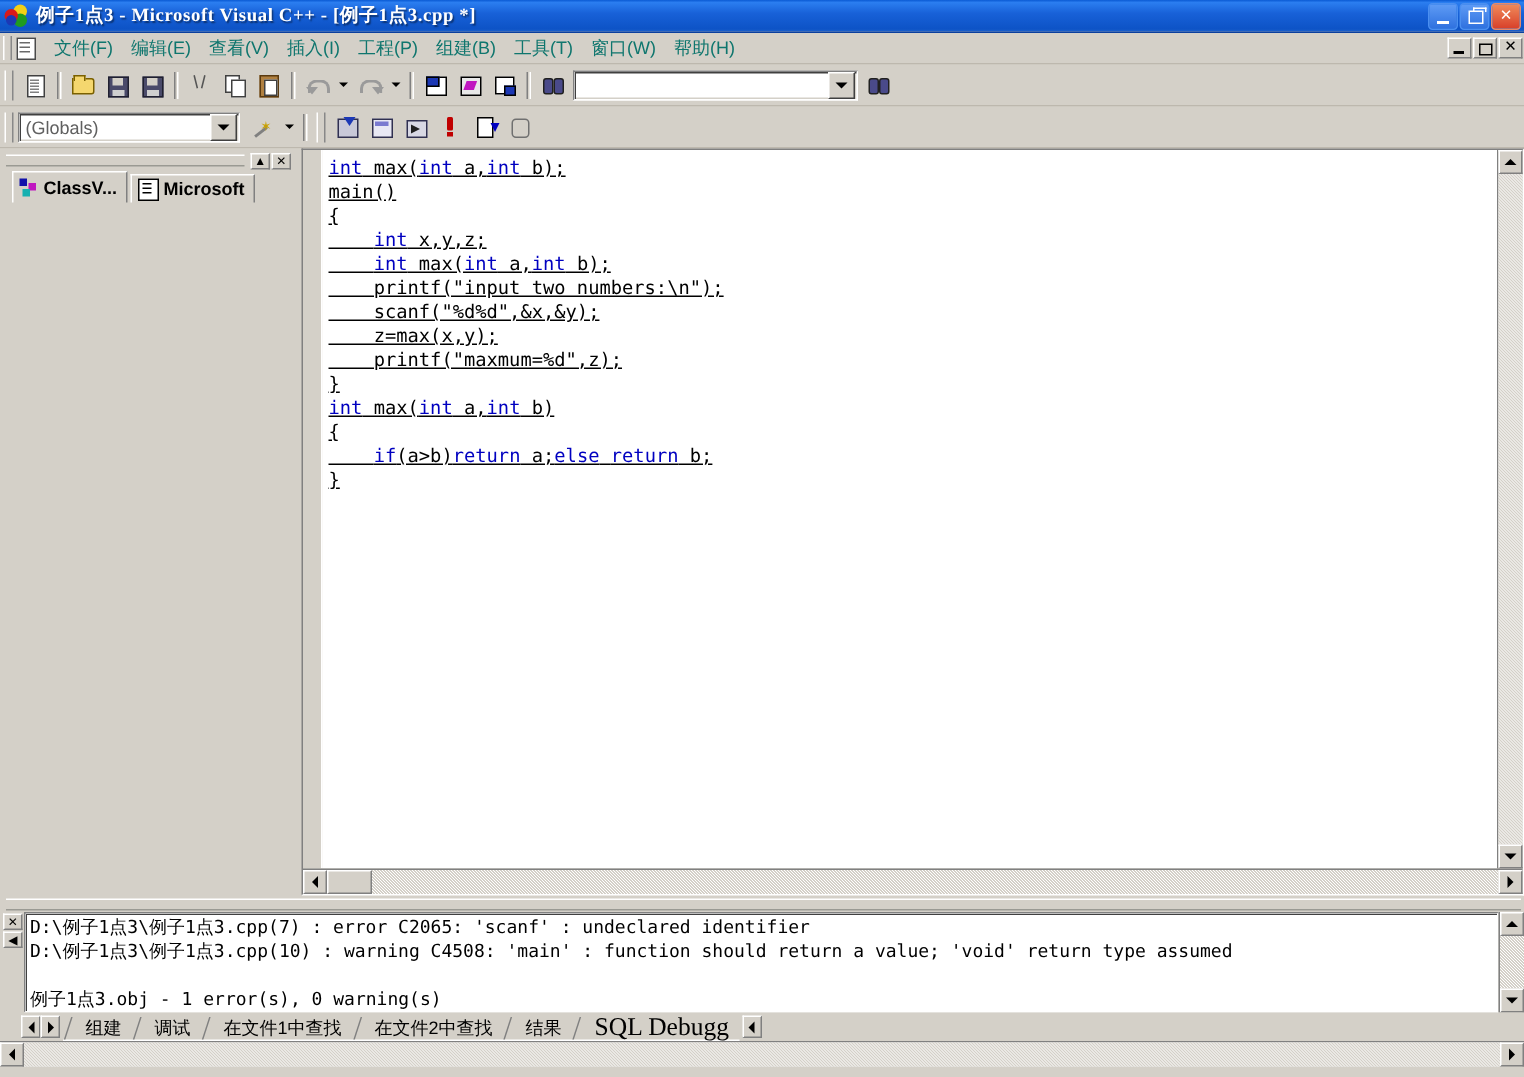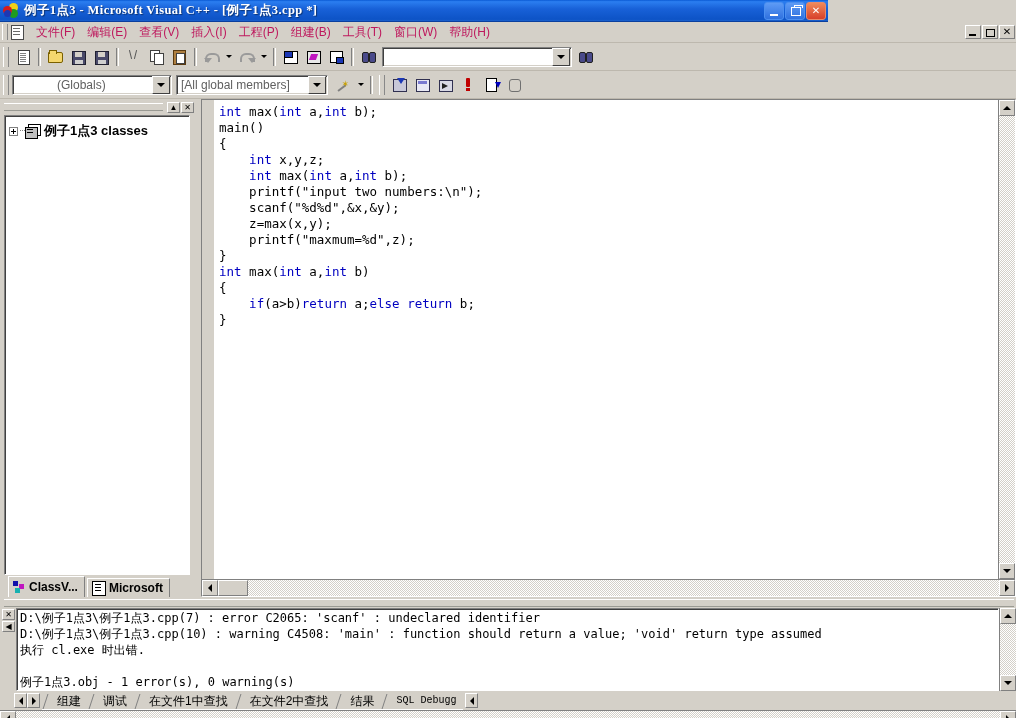--- a/index.html
+++ b/index.html
@@ -5,21 +5,21 @@
   html,body{margin:0;padding:0;}
   body{
     width:1016px;height:718px;overflow:hidden;
     font-family:"Liberation Sans","DejaVu Sans",sans-serif;
     font-size:12px;
     background:#d4d0c8;
     -webkit-font-smoothing:none;
   }
   
   #titlebar{
-    height:22px;width:828px;box-sizing:border-box;
+    height:22px;width:1016px;box-sizing:border-box;
     background:linear-gradient(180deg,#0a5ad4 0%,#2b7ef0 8%,#1861d8 42%,#0d53c6 92%,#1b62cd 100%);
     display:flex;align-items:center;padding:0 2px 0 3px;
     border-bottom:1px solid #0a3f9e;
   }
   #titlebar .tb-title{
     color:#fff;font-weight:bold;font-size:12.5px;
     font-family:"Liberation Serif","DejaVu Serif",serif;
     letter-spacing:.4px;text-shadow:1px 1px 1px rgba(0,0,0,.45);
     white-space:nowrap;margin-left:5px;
   }
@@ -48,21 +48,21 @@
     height:21px;background:#d4d0c8;display:flex;align-items:center;
     border-bottom:1px solid #bdb8ae;box-sizing:border-box;
   }
   .gripper{width:4px;height:16px;margin:0 2px 0 2px;
     border-left:1px solid #fff;border-right:1px solid #888;}
   .mb-icon{width:16px;height:15px;margin:0 3px 0 1px;position:relative;}
   .doc-glyph{width:11px;height:13px;background:#fff;border:1px solid #4a4a4a;position:relative;}
   .doc-glyph:before{content:"";position:absolute;left:1px;top:2px;width:7px;height:1px;
     box-shadow:0 0 0 0 #6a6a6a,0 3px 0 0 #6a6a6a,0 6px 0 0 #6a6a6a;background:#6a6a6a;}
   .menu-item{
-    padding:2px 6px;color:#be185d;font-size:12px;white-space:nowrap;cursor:default;
+    padding:2px 6px;color:#0f766e;font-size:12px;white-space:nowrap;cursor:default;
   }
   #menubar .spacer{flex:1;}
   .mdibtn{
     width:16px;height:14px;margin-right:1px;box-sizing:border-box;
     border:1px solid;border-color:#fff #808080 #808080 #fff;background:#d4d0c8;position:relative;
   }
   .mdibtn .min{position:absolute;left:3px;bottom:2px;width:7px;height:2px;background:#000;}
   .mdibtn .res{position:absolute;left:3px;top:3px;width:7px;height:6px;border:1px solid #000;}
   .mdibtn .cls{position:absolute;left:0;right:0;top:0;font-size:10px;line-height:12px;text-align:center;font-weight:bold;}
 
@@ -127,21 +127,21 @@
   .fv-icon:before{content:"";position:absolute;left:2px;top:2px;width:6px;height:1px;background:#000;
     box-shadow:0 3px 0 #000,0 6px 0 #000;}
   .vsplit{width:5px;background:#d4d0c8;}
   
   #editor-wrap{flex:1;display:flex;flex-direction:column;background:#d4d0c8;
     border:1px solid;border-color:#808080 #fff #fff #808080;margin:0;box-sizing:border-box;}
   #editor-body{flex:1;display:flex;min-height:0;background:#fff;}
   .code-gutter{width:12px;background:#d4d0c8;border-right:1px solid #fff;flex:0 0 12px;}
   #code{flex:1;background:#fff;overflow:hidden;padding:4px 0 0 4px;
     font-family:"DejaVu Sans Mono","Liberation Mono",monospace;font-size:12.5px;line-height:16px;
-    white-space:pre;color:#000;}
+    white-space:pre;color:#000;text-decoration:underline;}
   #code .kw{color:#0000c0;}
   .vscroll{width:16px;background:#d4d0c8;display:flex;flex-direction:column;flex:0 0 16px;
     border-left:1px solid #808080;}
   .sbtn{height:16px;background:#d4d0c8;box-sizing:border-box;
     border:1px solid;border-color:#fff #808080 #808080 #fff;display:flex;align-items:center;justify-content:center;}
   .sbtn.h{width:16px;height:100%;flex:0 0 16px;}
   .strack{flex:1;background:#eeeeee;background-image:linear-gradient(45deg,#fff 25%,#d4d0c8 25%,#d4d0c8 50%,#fff 50%,#fff 75%,#d4d0c8 75%);background-size:2px 2px;}
   .arrow-up{width:0;height:0;border-left:4px solid transparent;border-right:4px solid transparent;border-bottom:4px solid #000;}
   .arrow-lf{width:0;height:0;border-top:4px solid transparent;border-bottom:4px solid transparent;border-right:4px solid #000;}
   .arrow-rt{width:0;height:0;border-top:4px solid transparent;border-bottom:4px solid transparent;border-left:4px solid #000;}
@@ -348,28 +348,22 @@
   </div>
   <div class="tbtn">
       <span class="ico">
         <i class="binoc"></i>
       </span>
     </div>
 </div>
 
 <div class="toolbar">
   <div class="tb-grip"></div>
-  <div class="combo" style="width:160px;padding-left:40px;">
+  <div class="combo" style="width:148px;">
     <span class="ctext gray">(Globals)</span>
-    <div class="carrow">
-        <span class="arrow-dn"></span>
-      </div>
-  </div>
-  <div class="combo" style="width:152px;margin-left:4px;">
-    <span class="ctext gray">[All global members]</span>
     <div class="carrow">
         <span class="arrow-dn"></span>
       </div>
   </div>
   <div class="tbtn" style="margin-left:4px">
       <span class="ico">
         <i class="wandi"></i>
       </span>
     </div>
   <div class="tbtn" style="width:12px">
@@ -409,32 +403,20 @@
     </div>
 </div>
 
 <div id="main">
 
   <div id="workspace">
     <div class="ws-caption">
       <div class="ws-gripline"></div>
       <div class="capbtn">▲</div>
       <div class="capbtn">✕</div>
-    </div>
-    <div class="ws-tree">
-      <div class="tree-row">
-        <span class="plusbox"></span>
-        <span class="dotted"></span>
-        <span class="classes-icon">
-            <i class="s1"></i>
-            <i class="s2"></i>
-            <i class="s3"></i>
-          </span>
-        <span>例子1点3 classes</span>
-      </div>
     </div>
     <div class="ws-tabs">
       <div class="wtab active">
         <span class="cv-icon">
             <i class="q1"></i>
             <i class="q2"></i>
             <i class="q3"></i>
           </span>
         <span>ClassV...</span>
       </div>
@@ -476,21 +458,21 @@
 
 <div id="outpane">
   <div class="out-caption">
     <div class="ws-gripline" style="margin-right:0"></div>
   </div>
   <div class="out-row" style="height:78px">
     <div class="out-left">
       <div class="capbtn">✕</div>
       <div class="capbtn" style="margin-top:1px">◀</div>
     </div>
-    <div class="out-text"><div>D:\例子1点3\例子1点3.cpp(7) : error C2065: 'scanf' : undeclared identifier</div><div>D:\例子1点3\例子1点3.cpp(10) : warning C4508: 'main' : function should return a value; 'void' return type assumed</div><div>执行 cl.exe 时出错.</div><div>&nbsp;</div><div>例子1点3.obj - 1 error(s), 0 warning(s)</div></div>
+    <div class="out-text"><div>D:\例子1点3\例子1点3.cpp(7) : error C2065: 'scanf' : undeclared identifier</div><div>D:\例子1点3\例子1点3.cpp(10) : warning C4508: 'main' : function should return a value; 'void' return type assumed</div><div>&nbsp;</div><div>例子1点3.obj - 1 error(s), 0 warning(s)</div></div>
     <div class="vscroll">
       <div class="sbtn">
           <span class="arrow-up"></span>
         </div>
       <div class="strack"></div>
       <div class="sbtn">
           <span class="arrow-dn"></span>
         </div>
     </div>
   </div>
@@ -506,21 +488,21 @@
       <div class="otab active">组建</div>
       <div class="otab-sep"></div>
       <div class="otab">调试</div>
       <div class="otab-sep"></div>
       <div class="otab">在文件1中查找</div>
       <div class="otab-sep"></div>
       <div class="otab">在文件2中查找</div>
       <div class="otab-sep"></div>
       <div class="otab">结果</div>
       <div class="otab-sep"></div>
-      <div class="otab" style="font-family:Liberation Mono, monospace;font-size:10px">SQL Debugg</div>
+      <div class="otab" style="font-family:Liberation Serif, serif;font-size:17px">SQL Debugg</div>
     </div>
     <div class="tabnav" style="margin-left:2px">
         <span class="arrow-lf"></span>
       </div>
     <div style="flex:1"></div>
   </div>
   <div class="hscroll" style="border-top:1px solid #808080">
     <div class="sbtn h">
         <span class="arrow-lf"></span>
       </div>

